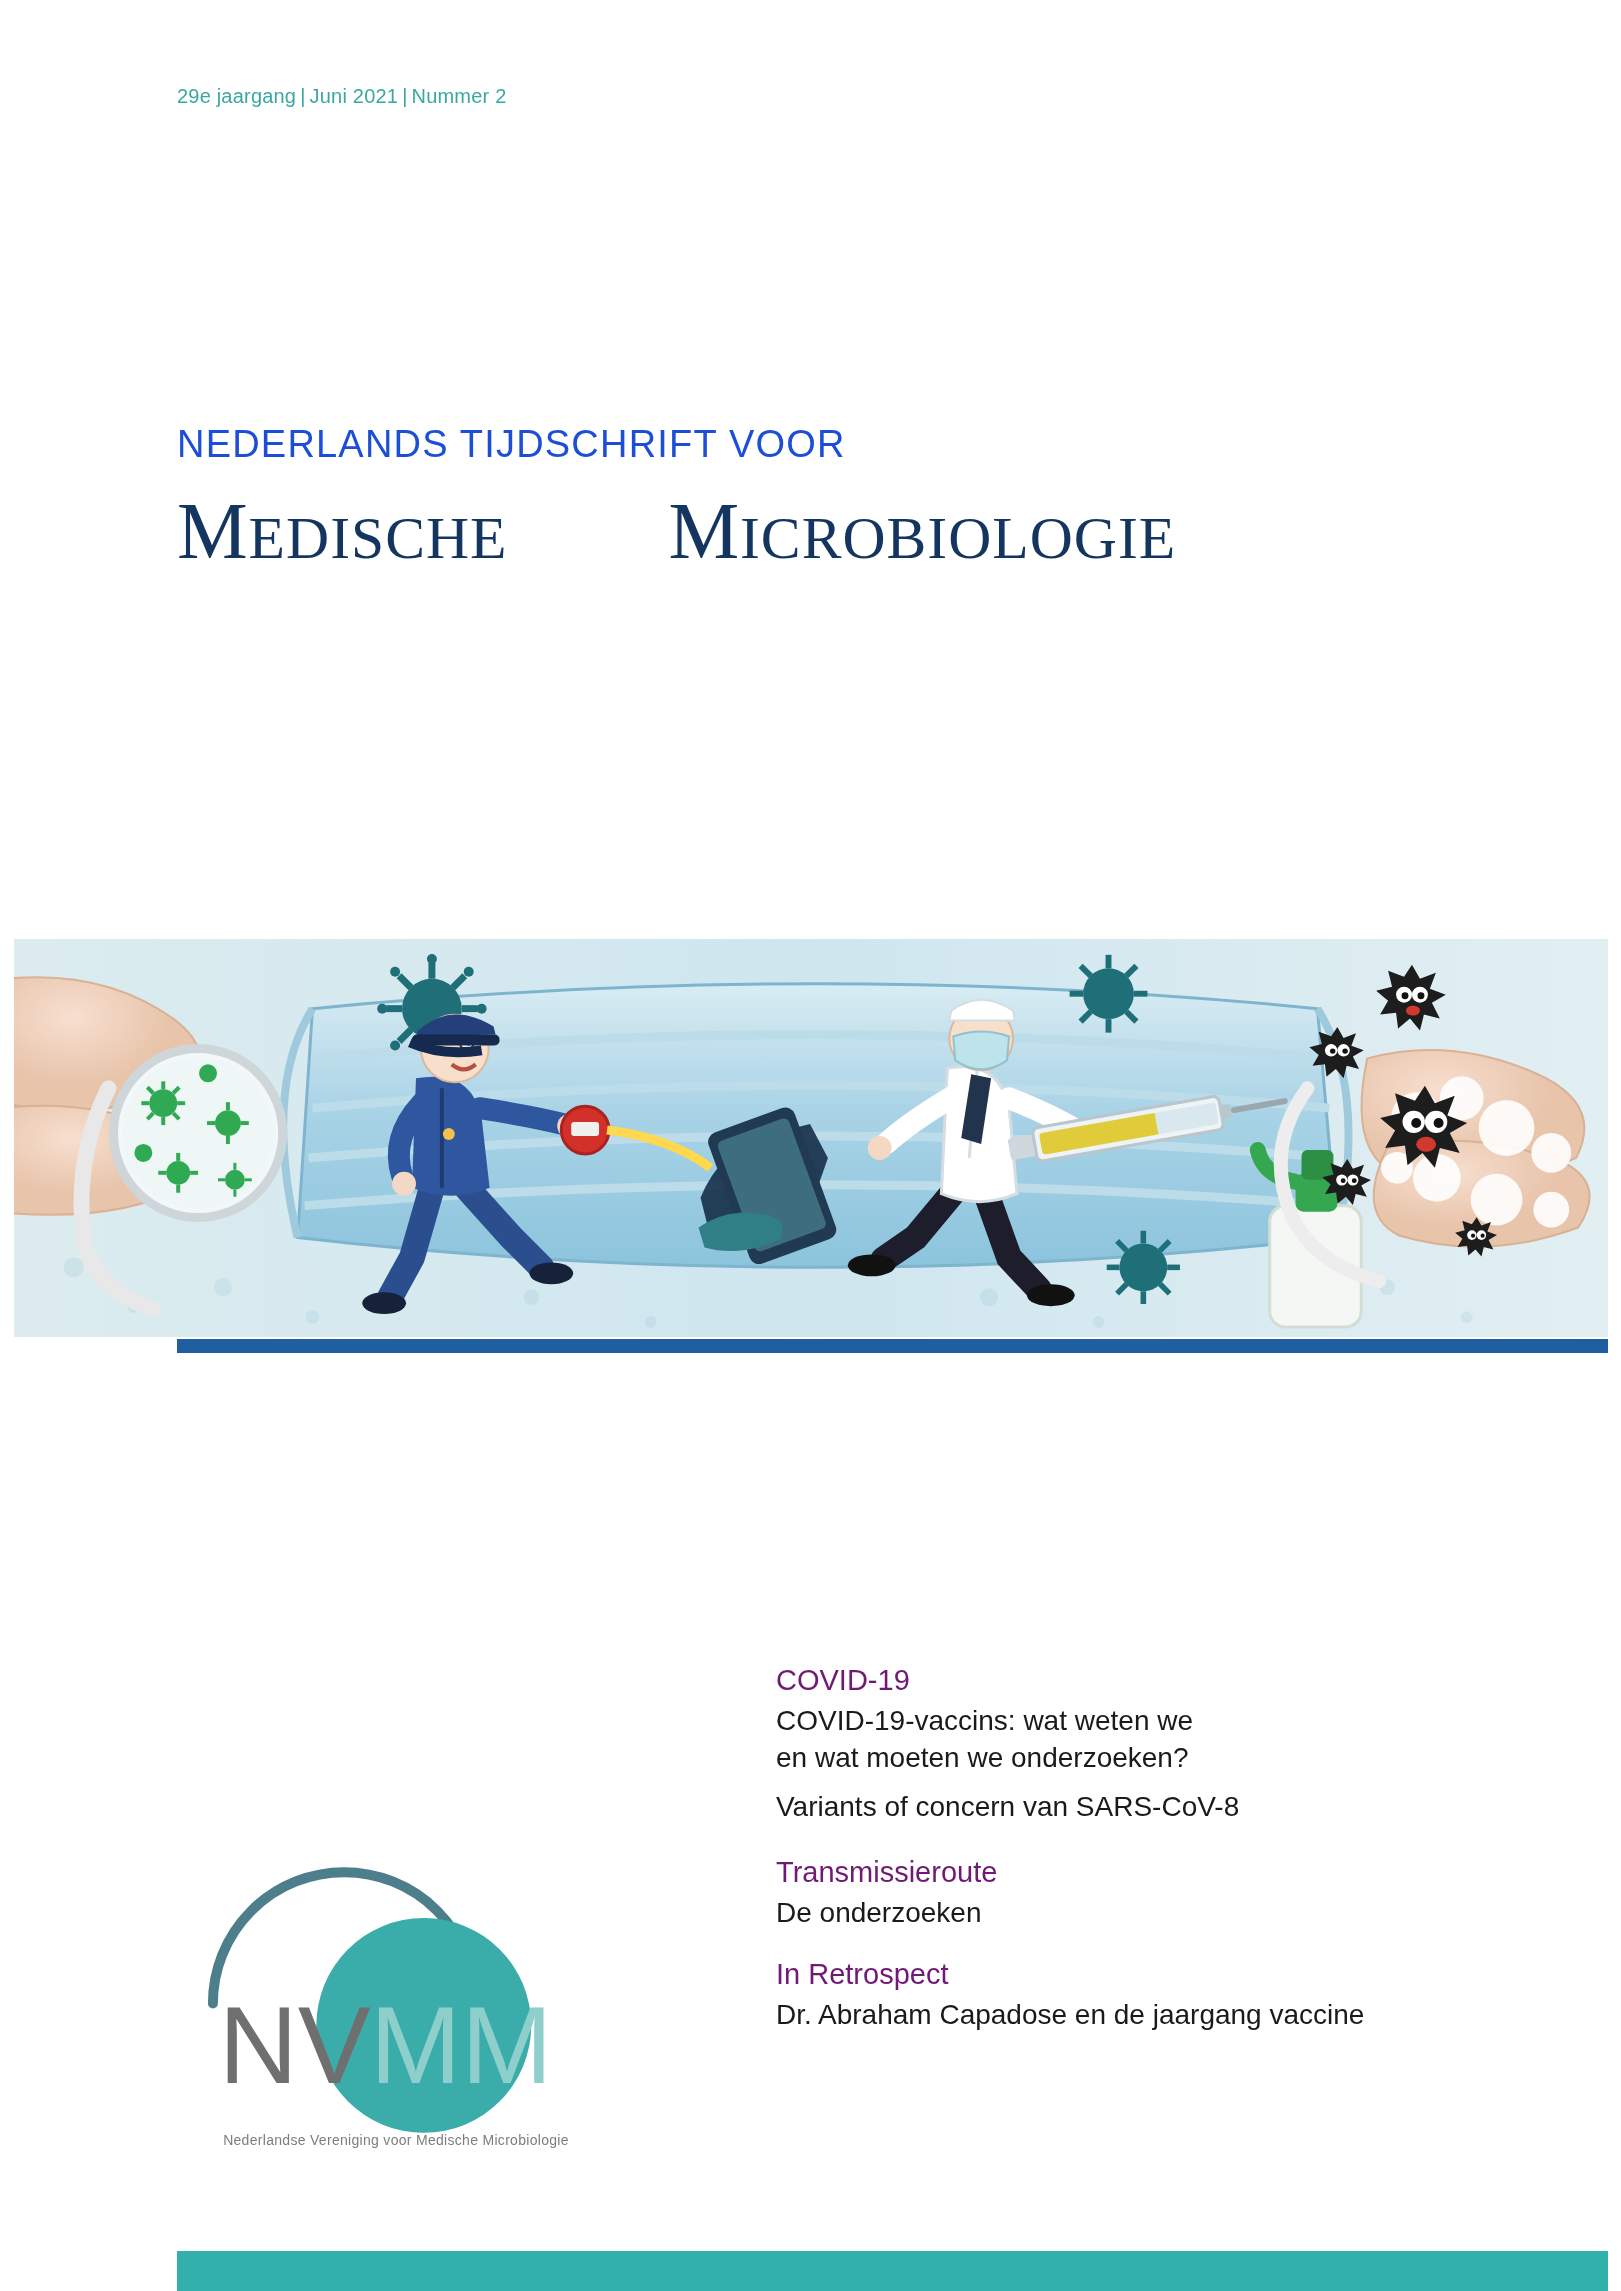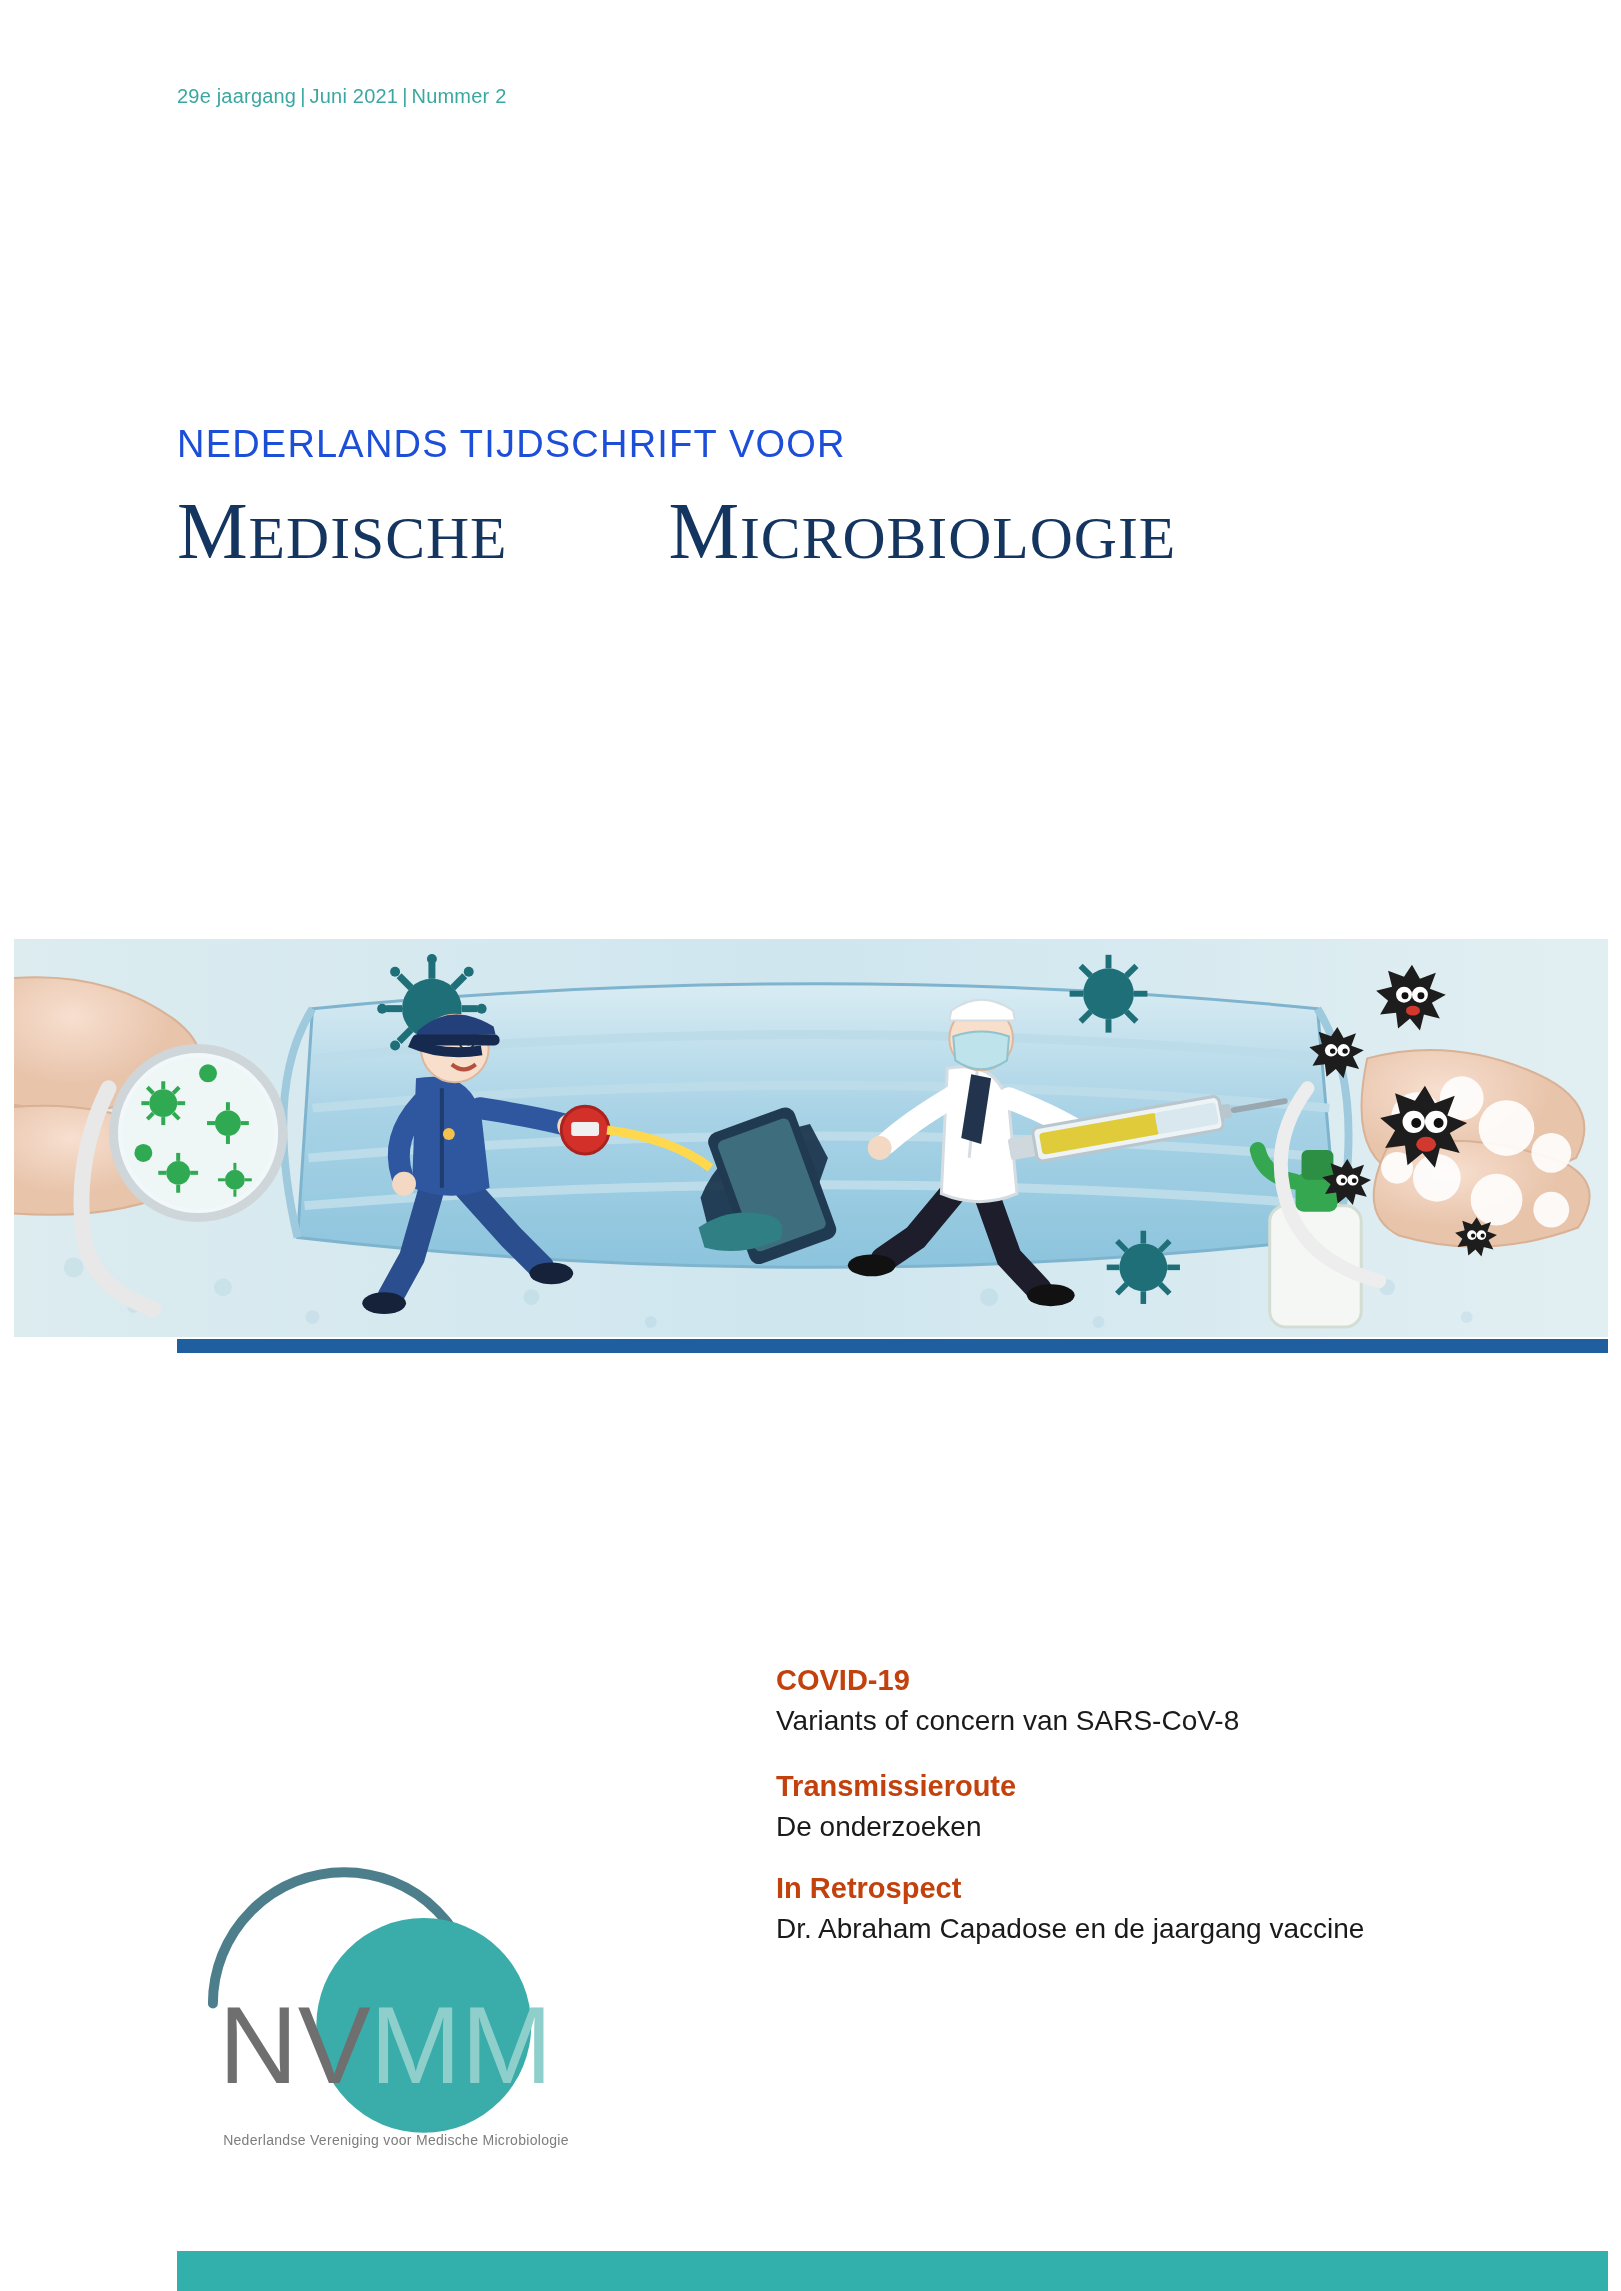--- a/index.html
+++ b/index.html
@@ -95,23 +95,23 @@
   }
 
   
   .contents {
     position: absolute;
     left: 776px;
     top: 1664px;
     width: 736px;
   }
   .c-head {
-    color: #c2410c;
+    color: #701a75;
     font-size: 29px;
-    font-weight: bold;
+    font-weight: normal;
     margin: 0 0 6px 0;
   }
   .c-item {
     color: #1a1a1a;
     font-size: 28px;
     line-height: 1.32;
     margin: 0 0 12px 0;
   }
   .c-group {
     margin-bottom: 26px;
@@ -444,20 +444,22 @@
     <text x="24" y="230" font-family="Liberation Sans, sans-serif" font-size="110" fill="#6f6f6f">NV</text>
     <text x="176" y="230" font-family="Liberation Sans, sans-serif" font-size="110" fill="#8ecfcb">MM</text>
   </svg>
 </div>
 <div class="logo-caption">Nederlandse Vereniging voor Medische Microbiologie</div>
 
 <div class="contents">
 
   <div class="c-group first">
     <div class="c-head">COVID-19</div>
+    <div class="c-item" style="white-space:pre-line;">COVID-19-vaccins: wat weten we
+en wat moeten we onderzoeken?</div>
     <div class="c-item">Variants of concern van SARS-CoV-8</div>
   </div>
 
   <div class="c-group">
     <div class="c-head">Transmissieroute</div>
     <div class="c-item">De onderzoeken</div>
   </div>
 
   <div class="c-group">
     <div class="c-head">In Retrospect</div>

